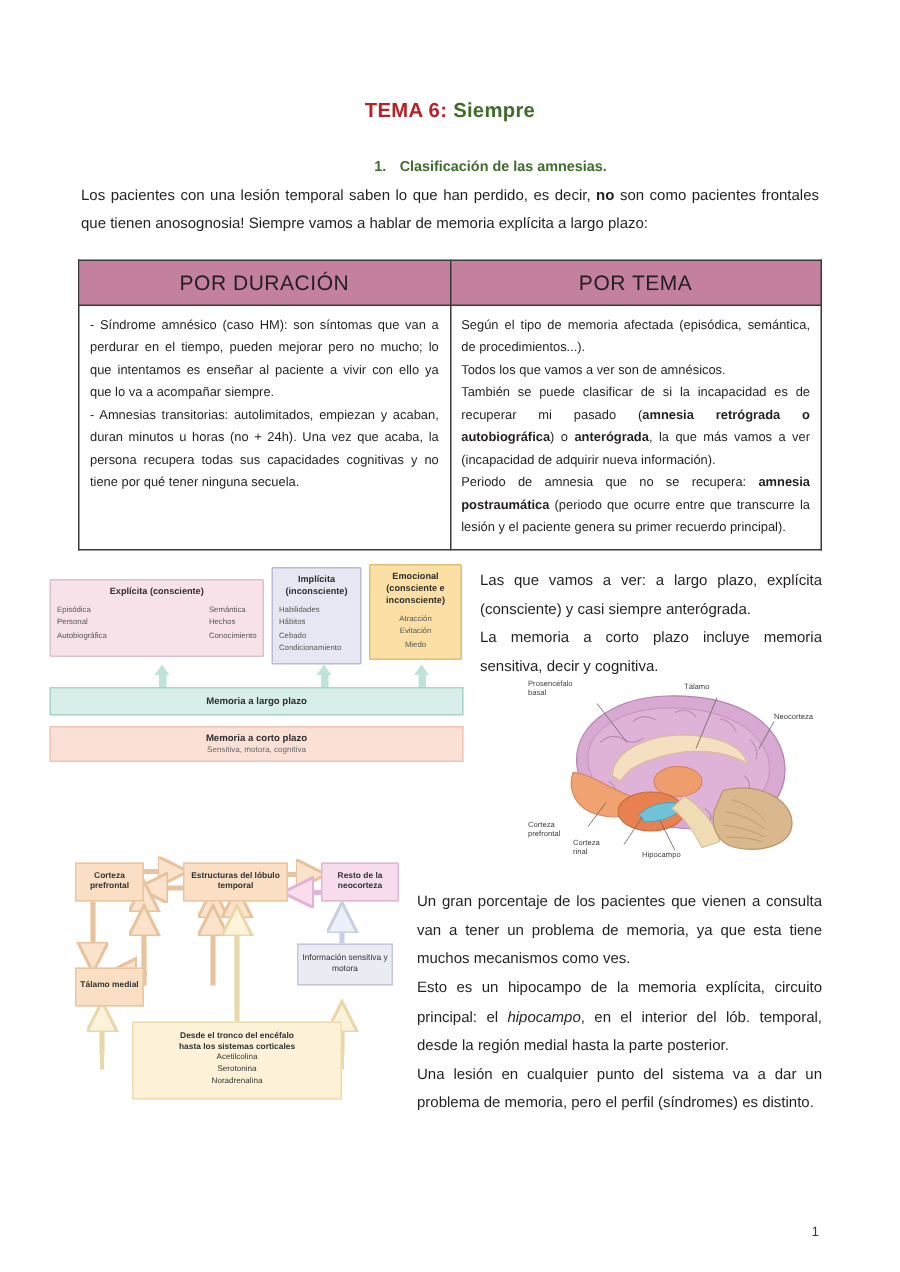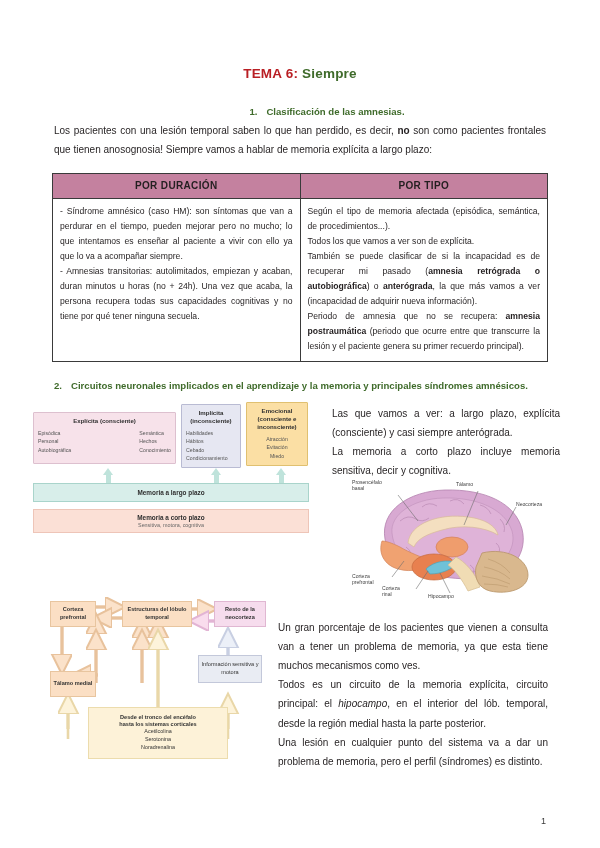--- a/index.html
+++ b/index.html
@@ -66,22 +66,22 @@
     table-layout: fixed;
   }
   table.amnesia-table th,
   table.amnesia-table td {
     border: 1px solid #3a3a3a;
     vertical-align: top;
   }
   table.amnesia-table th {
     background: #c4819f;
     color: #231f20;
-    font-size: 10px;
-    font-weight: bold;
+    font-size: 14px;
+    font-weight: normal;
     letter-spacing: .35px;
     padding: 6px 4px 7px 4px;
     text-align: center;
   }
   table.amnesia-table td {
     padding: 5px 7px 7px 7px;
     font-size: 8.6px;
     line-height: 1.74;
     text-align: justify;
   }
@@ -251,21 +251,21 @@
   }
   .cbox.cream .nt {
     font-weight: normal;
     font-size: 5.4px;
     line-height: 1.45;
   }
 
   
   .right-note-1 {
     position: absolute;
-    left: 332px;
+    left: 320px;
     top: 2px;
     width: 228px;
     font-size: 9.2px;
     line-height: 1.92;
   }
   .right-note-2 {
     position: absolute;
     left: 278px;
     top: 216px;
     width: 270px;
@@ -298,44 +298,39 @@
   </div>
 
   <div class="body-block" style="margin-top:2px;">
     <div class="para"><span>Los pacientes con una lesión temporal saben lo que han perdido, es decir, </span><b>no</b><span> son como pacientes frontales que tienen anosognosia! Siempre vamos a hablar de memoria explícita a largo plazo:</span></div>
   </div>
 
   <table class="amnesia-table">
     <thead>
       <tr>
         <th style="width:50%">POR DURACIÓN</th>
-        <th style="width:50%">POR TIPO</th>
+        <th style="width:50%">POR TEMA</th>
       </tr>
     </thead>
     <tbody>
       <tr>
         <td>
           <p>-  Síndrome amnésico (caso HM): son síntomas que van a perdurar en el tiempo, pueden mejorar pero no mucho; lo que intentamos es enseñar al paciente a vivir con ello ya que lo va  a acompañar siempre.</p>
           <p>-  Amnesias transitorias: autolimitados, empiezan y acaban, duran minutos u horas (no + 24h). Una vez que acaba, la persona recupera todas sus capacidades cognitivas y no tiene por qué tener ninguna secuela.</p>
         </td>
         <td>
           <p>Según el tipo de memoria afectada (episódica, semántica, de procedimientos...).</p>
-          <p>Todos los que vamos a ver son de explícita.</p>
+          <p>Todos los que vamos a ver son de amnésicos.</p>
           <p><span>También se puede clasificar de si la incapacidad es de recuperar mi pasado (</span><b>amnesia retrógrada o autobiográfica</b><span>) o </span><b>anterógrada</b><span>, la que más vamos a ver (incapacidad de adquirir nueva información).</span></p>
           <p><span>Periodo de amnesia que no se recupera: </span><b>amnesia postraumática</b><span> (periodo que ocurre entre que transcurre la lesión y el paciente genera su primer recuerdo principal).</span></p>
         </td>
       </tr>
     </tbody>
   </table>
 
-  <div style="margin-top:17px;">
-    <div class="section-heading">
-      <span class="num">2.</span><span>Circuitos neuronales implicados en el aprendizaje y la memoria y principales síndromes amnésicos.</span>
-    </div>
-  </div>
 
   <div class="cols" style="height:400px;">
 
     <div class="schema">
       <div class="schema-row">
         <div class="sbox box-explicita">
           <div class="sb-title">Explícita
 (consciente)</div>
           <div class="sb-items two-col">
             <div>
@@ -511,21 +506,21 @@
         <div style="white-space:pre-line;">Desde el tronco del encéfalo
 hasta los sistemas corticales</div>
         <div class="nt">Acetilcolina</div>
         <div class="nt">Serotonina</div>
         <div class="nt">Noradrenalina</div>
       </div>
     </div>
 
     <div class="right-note-2">
       <div class="para">Un gran porcentaje de los pacientes que vienen a consulta van a tener un problema de memoria, ya que esta tiene muchos mecanismos como ves.</div>
-      <div class="para"><span>Todos es un circuito de la memoria explícita, circuito principal: el </span><i>hipocampo</i><span>, en el interior del lób. temporal, desde la región medial hasta la parte posterior.</span></div>
+      <div class="para"><span>Esto es un hipocampo de la memoria explícita, circuito principal: el </span><i>hipocampo</i><span>, en el interior del lób. temporal, desde la región medial hasta la parte posterior.</span></div>
       <div class="para">Una lesión en cualquier punto del sistema va a dar un problema de memoria, pero el perfil (síndromes) es distinto.</div>
     </div>
 
   </div>
 
   <div class="page-number">1</div>
 
 </div>
 
 </body></html>

